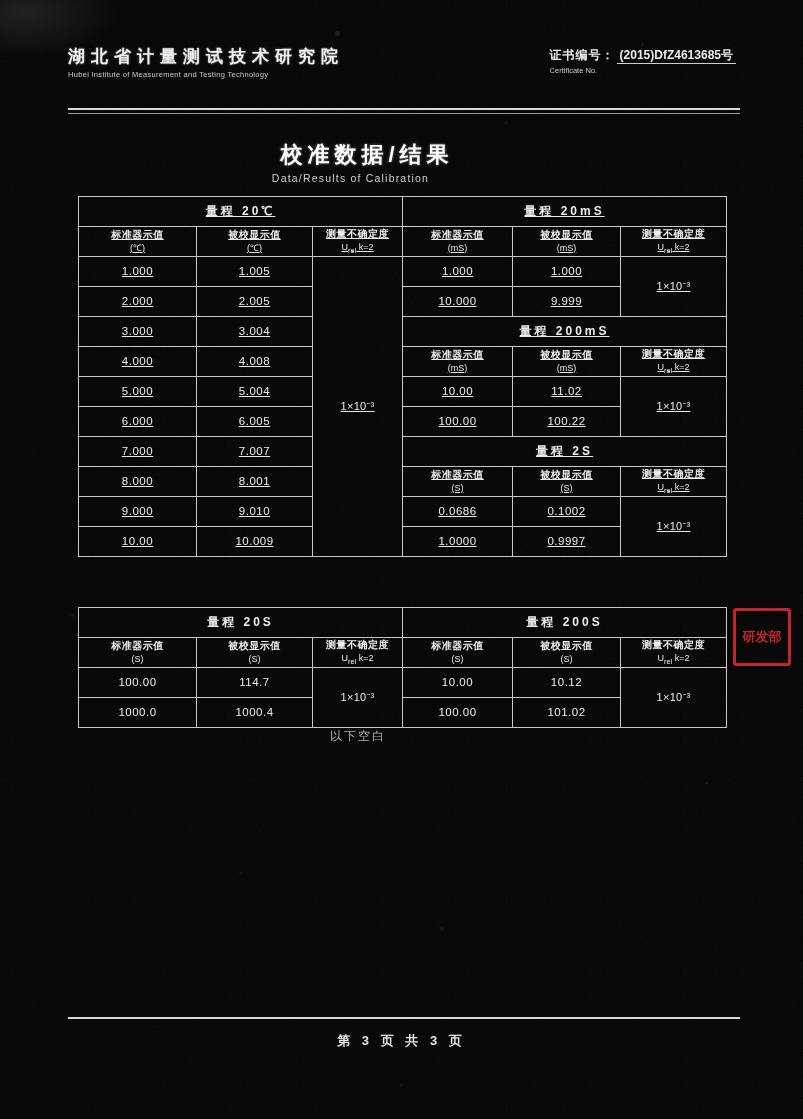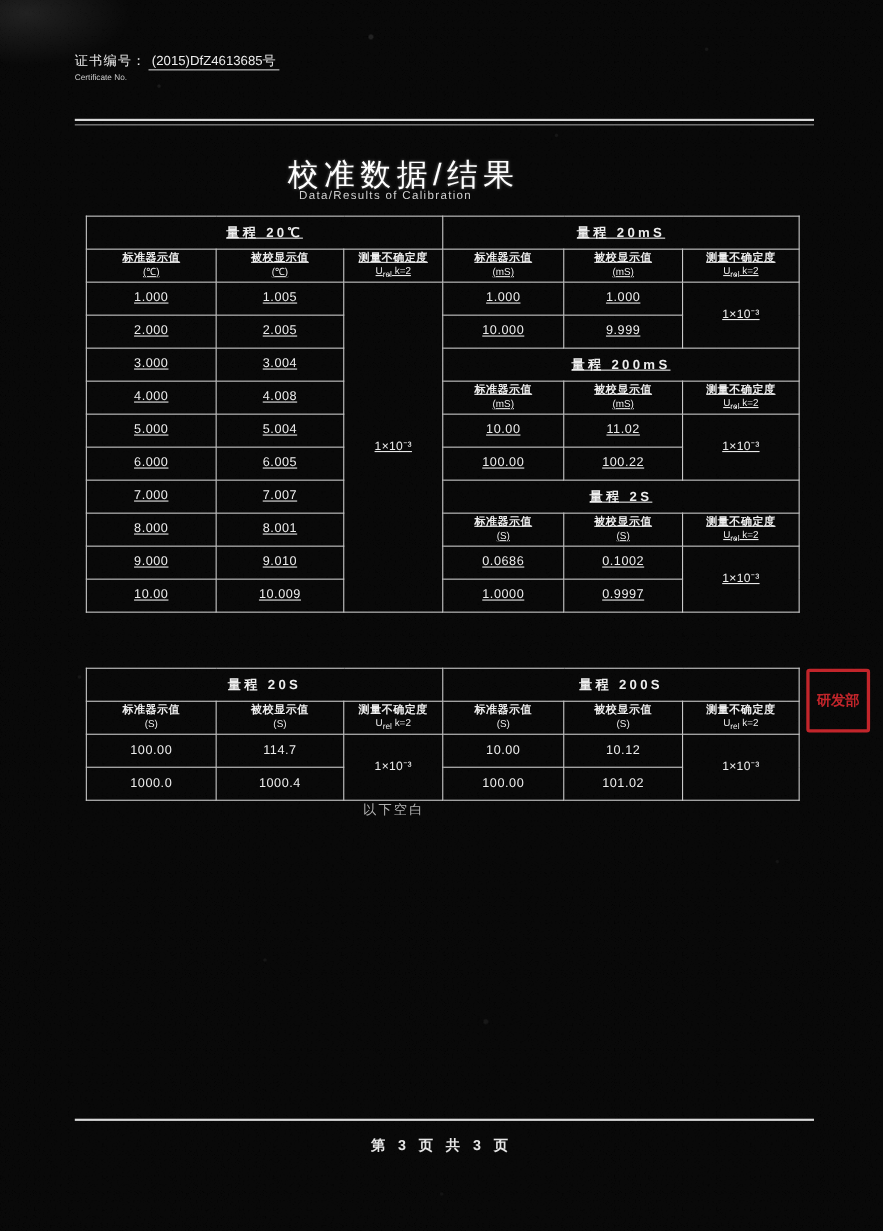--- a/index.html
+++ b/index.html
@@ -77,21 +77,21 @@
     color: #c9c9c9;
     margin-top: 2px;
     white-space: nowrap;
   }
   .cert-block {
     text-align: left;
     margin-top: 2px;
   }
   .cert-cn {
     font-size: 12px;
-    font-weight: normal;
+    font-weight: bold;
     letter-spacing: 1px;
     color: #ededed;
     white-space: nowrap;
   }
   .cert-no {
     border-bottom: 1px solid #cfcfcf;
     padding: 0 3px 1px 3px;
     margin: 0 2px;
     letter-spacing: 0px;
   }
@@ -111,22 +111,22 @@
     left: 68px; top: 113px;
     width: 672px; height: 0;
     border-top: 1px solid #9a9a9a;
   }
 
   
   .title-cn {
     position: absolute;
     top: 140px; left: 0; width: 734px;
     text-align: center;
-    font-size: 28px;
-    font-weight: normal;
+    font-size: 22px;
+    font-weight: bold;
     letter-spacing: 5px;
     color: #fff;
     text-shadow: 0 0 3px rgba(255,255,255,.45);
   }
   .title-en {
     position: absolute;
     top: 172px; left: 0; width: 701px;
     text-align: center;
     font-size: 10.5px;
     letter-spacing: 1.2px;
@@ -226,20 +226,24 @@
 </head>
 <body>
 
 <div class="page">
   <div class="scan-bg"></div>
   <div class="speckle"></div>
   <div class="blotch-tl"></div>
 
   <div class="header">
     <div class="hdr-row">
+      <div>
+        <div class="inst-cn">湖北省计量测试技术研究院</div>
+        <div class="inst-en">Hubei Institute of Measurement and Testing Technology</div>
+      </div>
       <div class="cert-block">
         <div class="cert-cn">
           <span>证书编号：</span><span class="cert-no">(2015)DfZ4613685号</span>
         </div>
         <div class="cert-en">Certificate No.</div>
       </div>
     </div>
   </div>
   <div class="hdr-rule"></div>
   <div class="hdr-rule2"></div>

